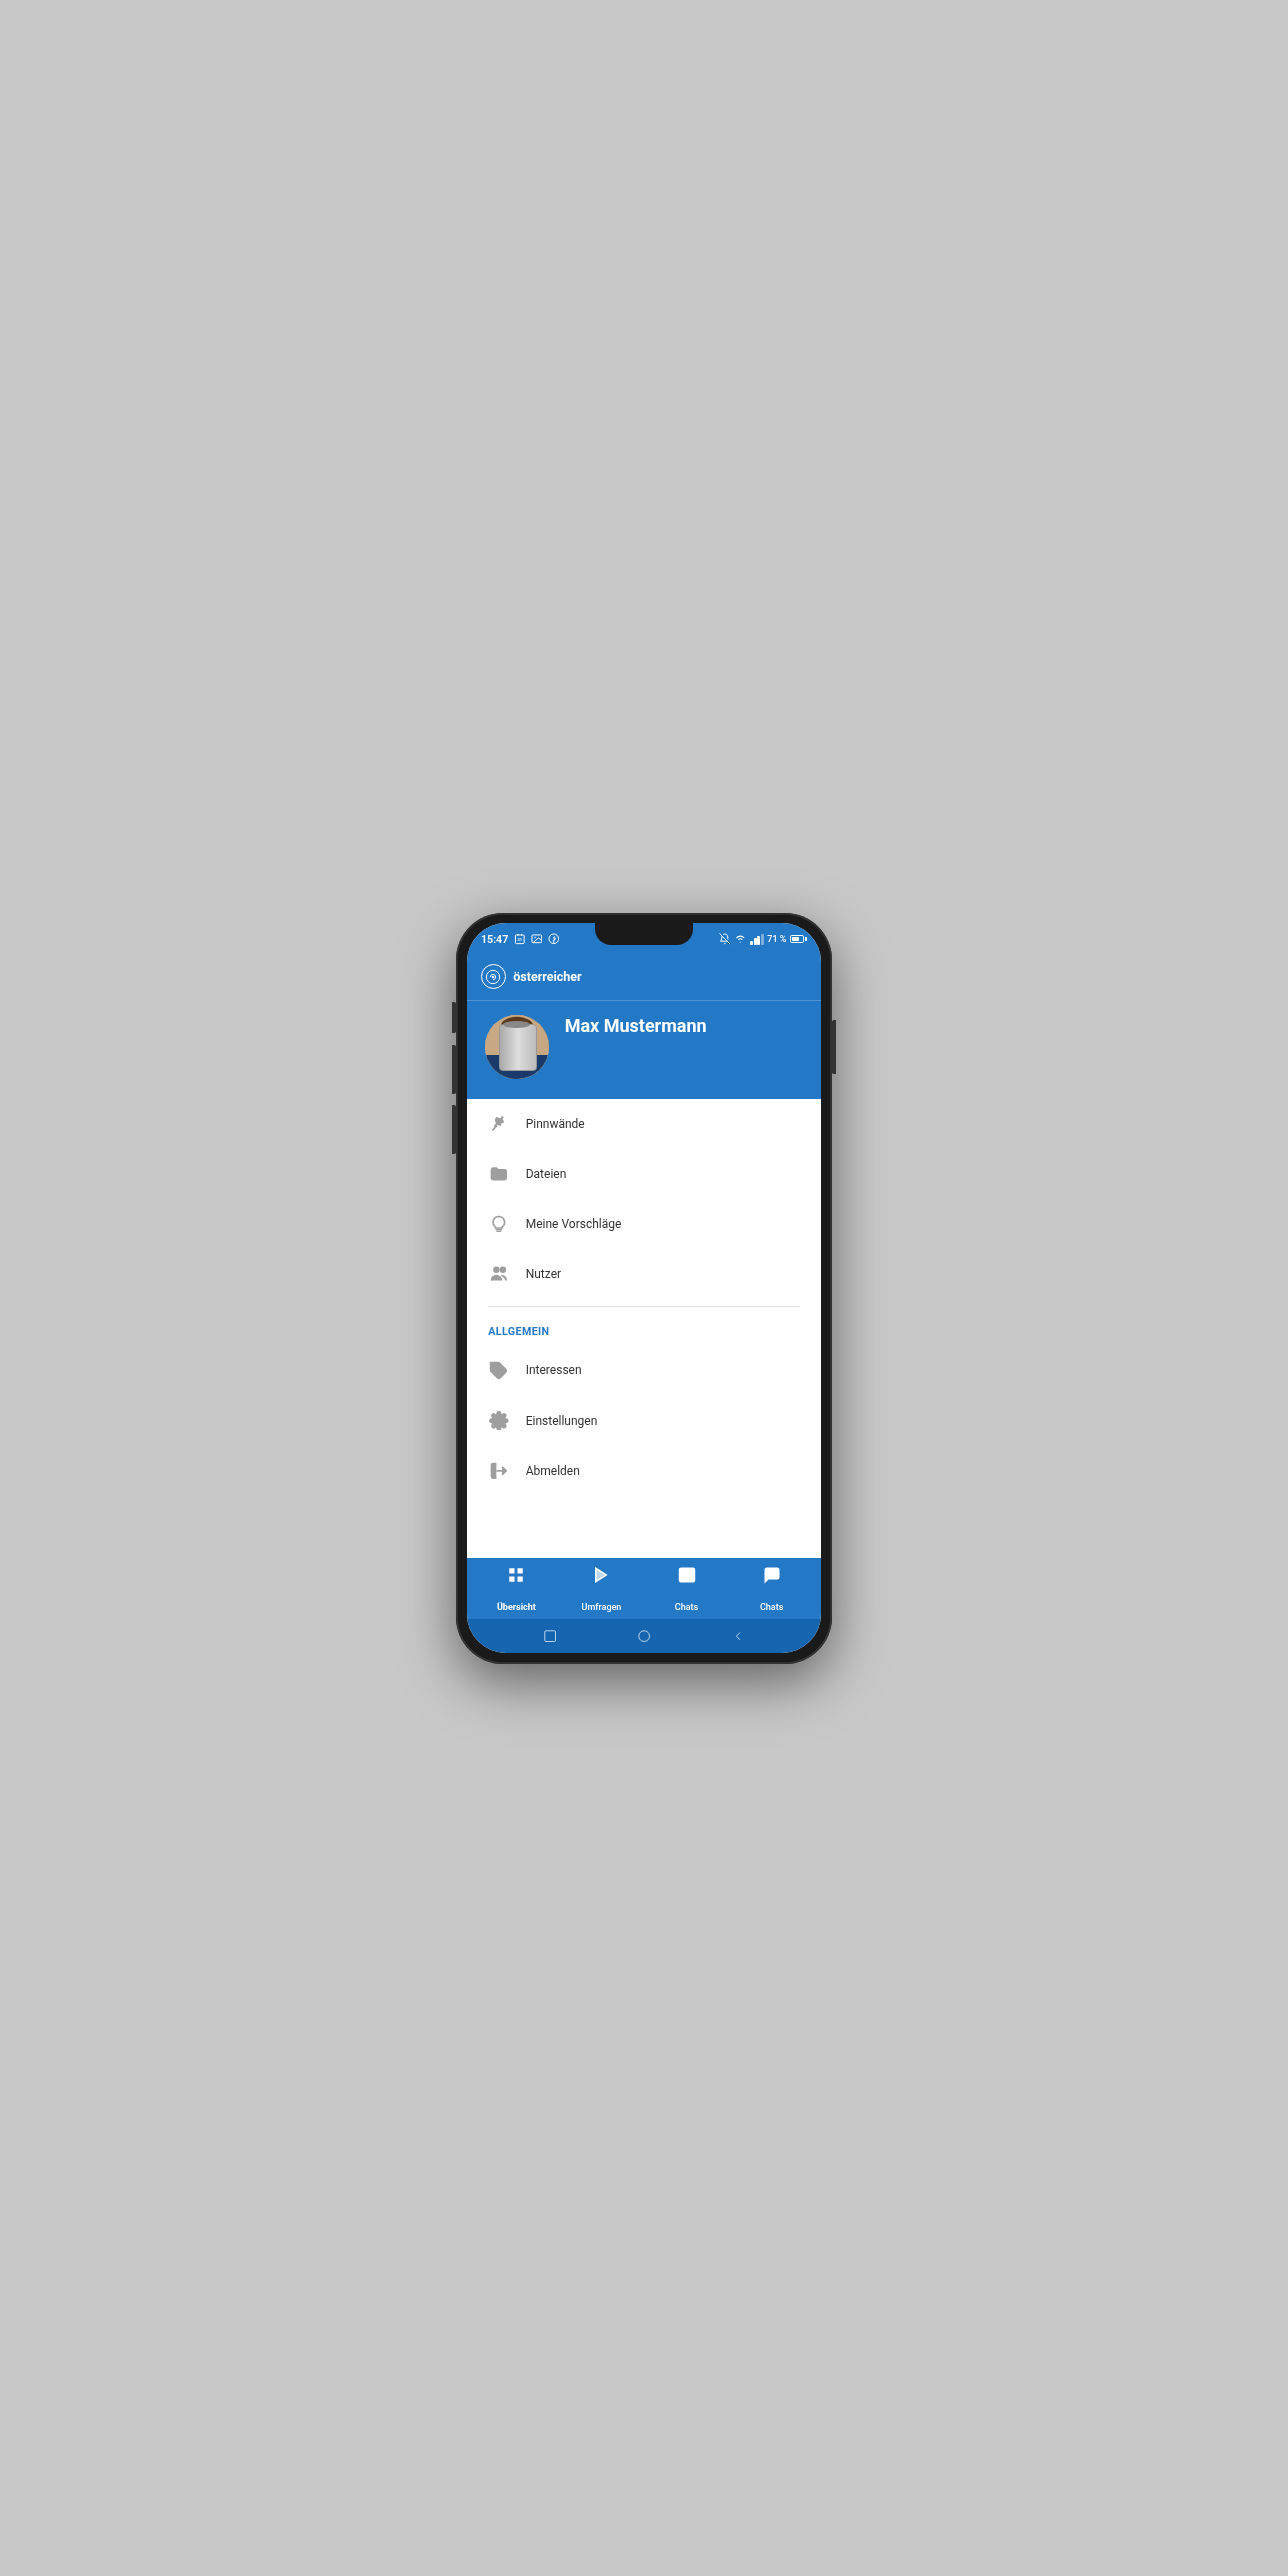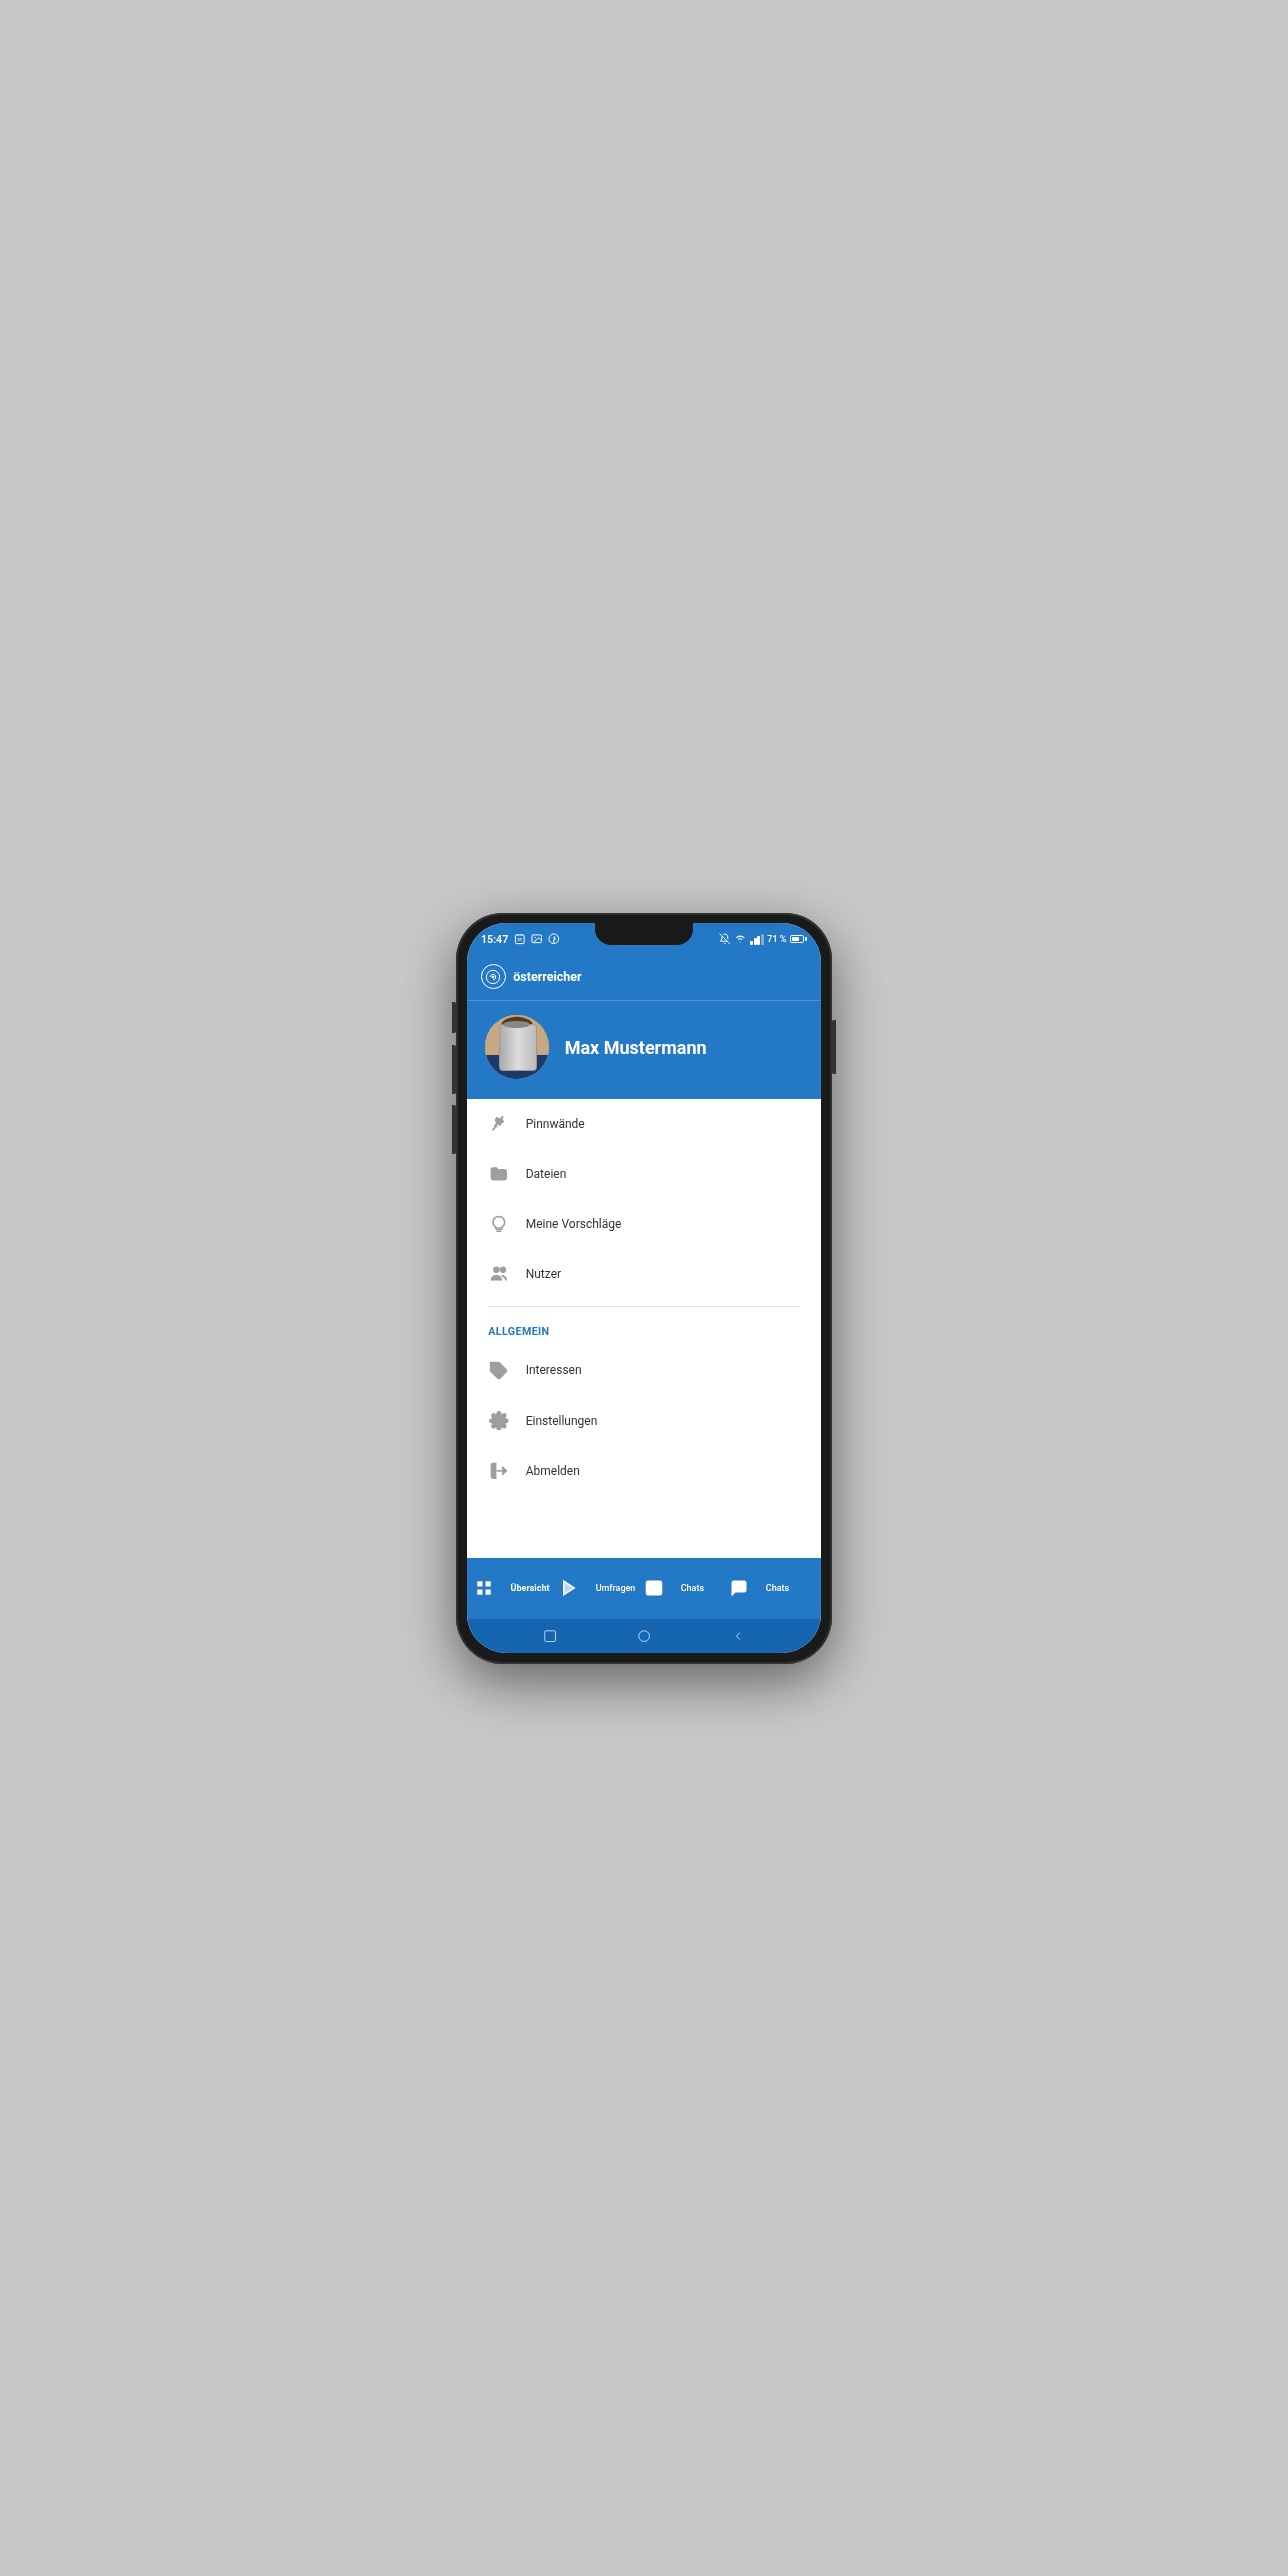--- a/index.html
+++ b/index.html
@@ -106,21 +106,21 @@
       color: white;
       font-size: 12.5px;
       font-weight: 700;
     }
 
     
     .profile-section {
       background: #2479c7;
       padding: 14.3px 18px 19.7px 18px;
       display: flex;
-      align-items: center;
+      align-items: flex-start;
       gap: 16px;
     }
 
     .profile-avatar {
       width: 64px;
       height: 64px;
       border-radius: 50%;
       overflow: hidden;
       flex-shrink: 0;
       background: #ccc;
@@ -219,21 +219,21 @@
       background: #2479c7;
       height: 61px;
       display: flex;
       align-items: center;
       justify-content: space-around;
       padding: 0 7.2px;
     }
 
     .nav-item {
       display: flex;
-      flex-direction: row;
+      flex-direction: column;
       align-items: center;
       gap: 17px;
       flex: 1;
       cursor: pointer;
       padding: 7.2px 0;
     }
 
     .nav-icon {
       width: 19.7px;
       height: 19.7px;

